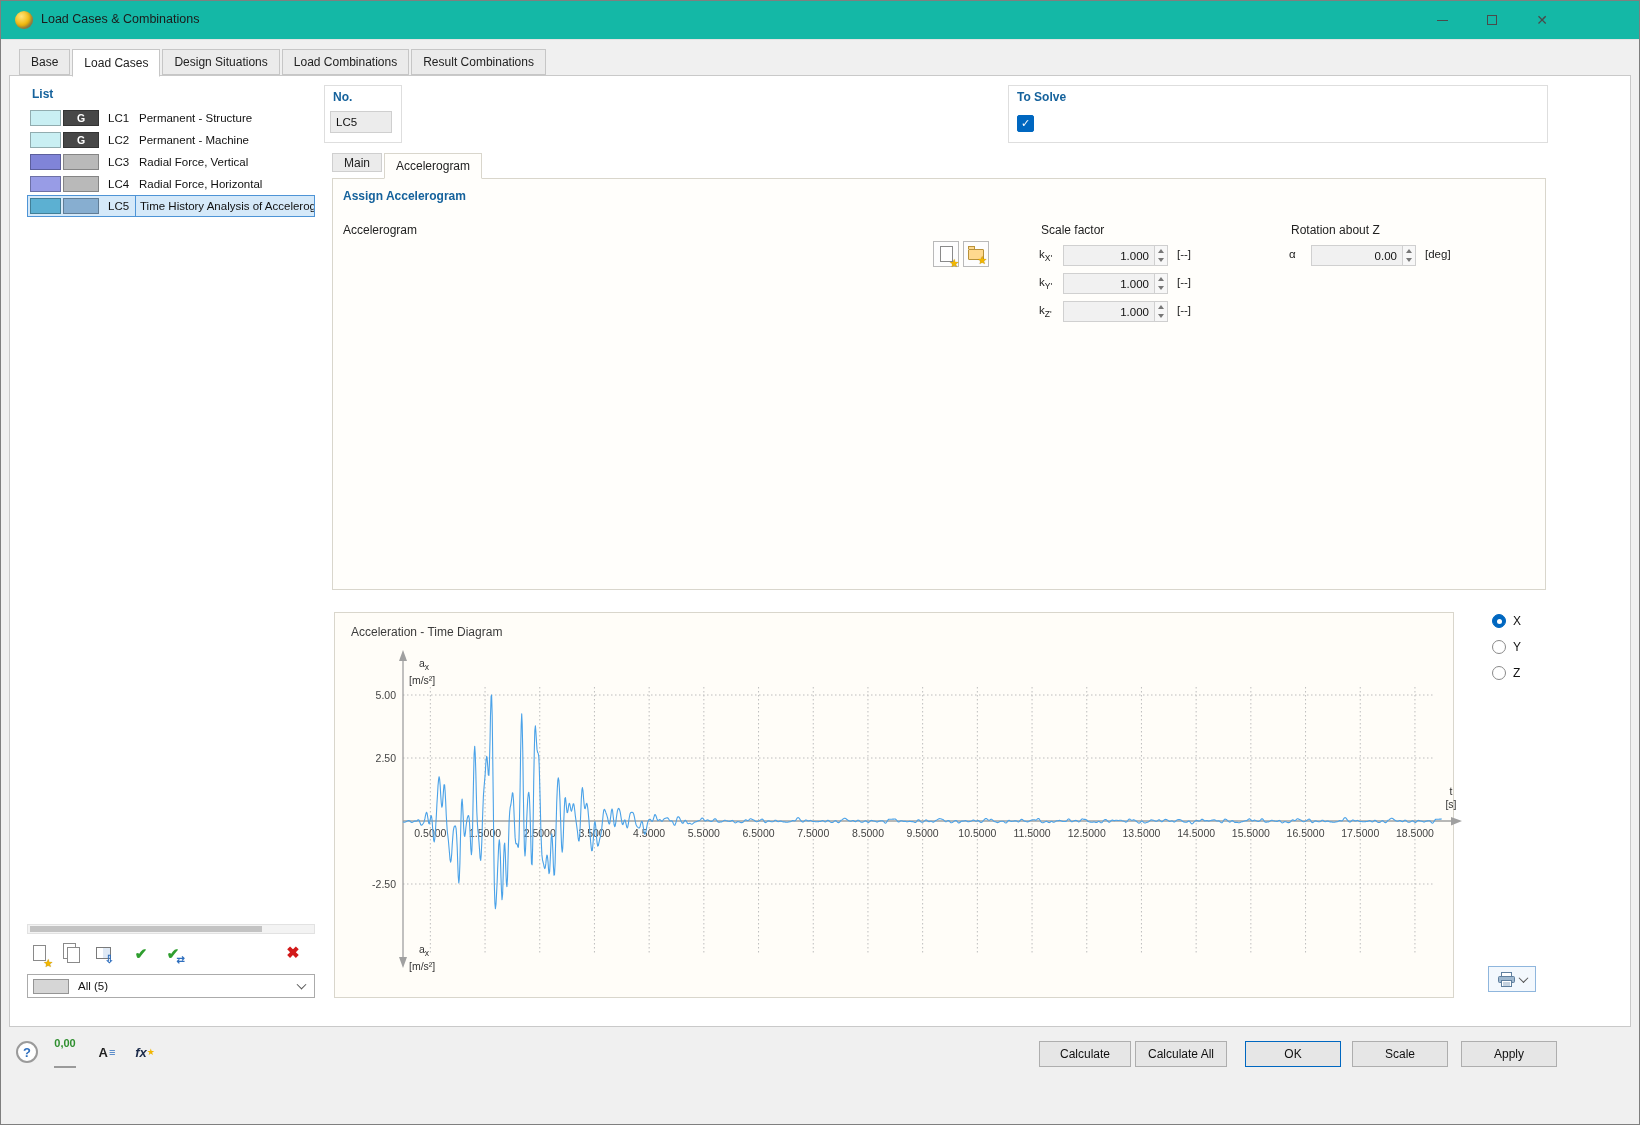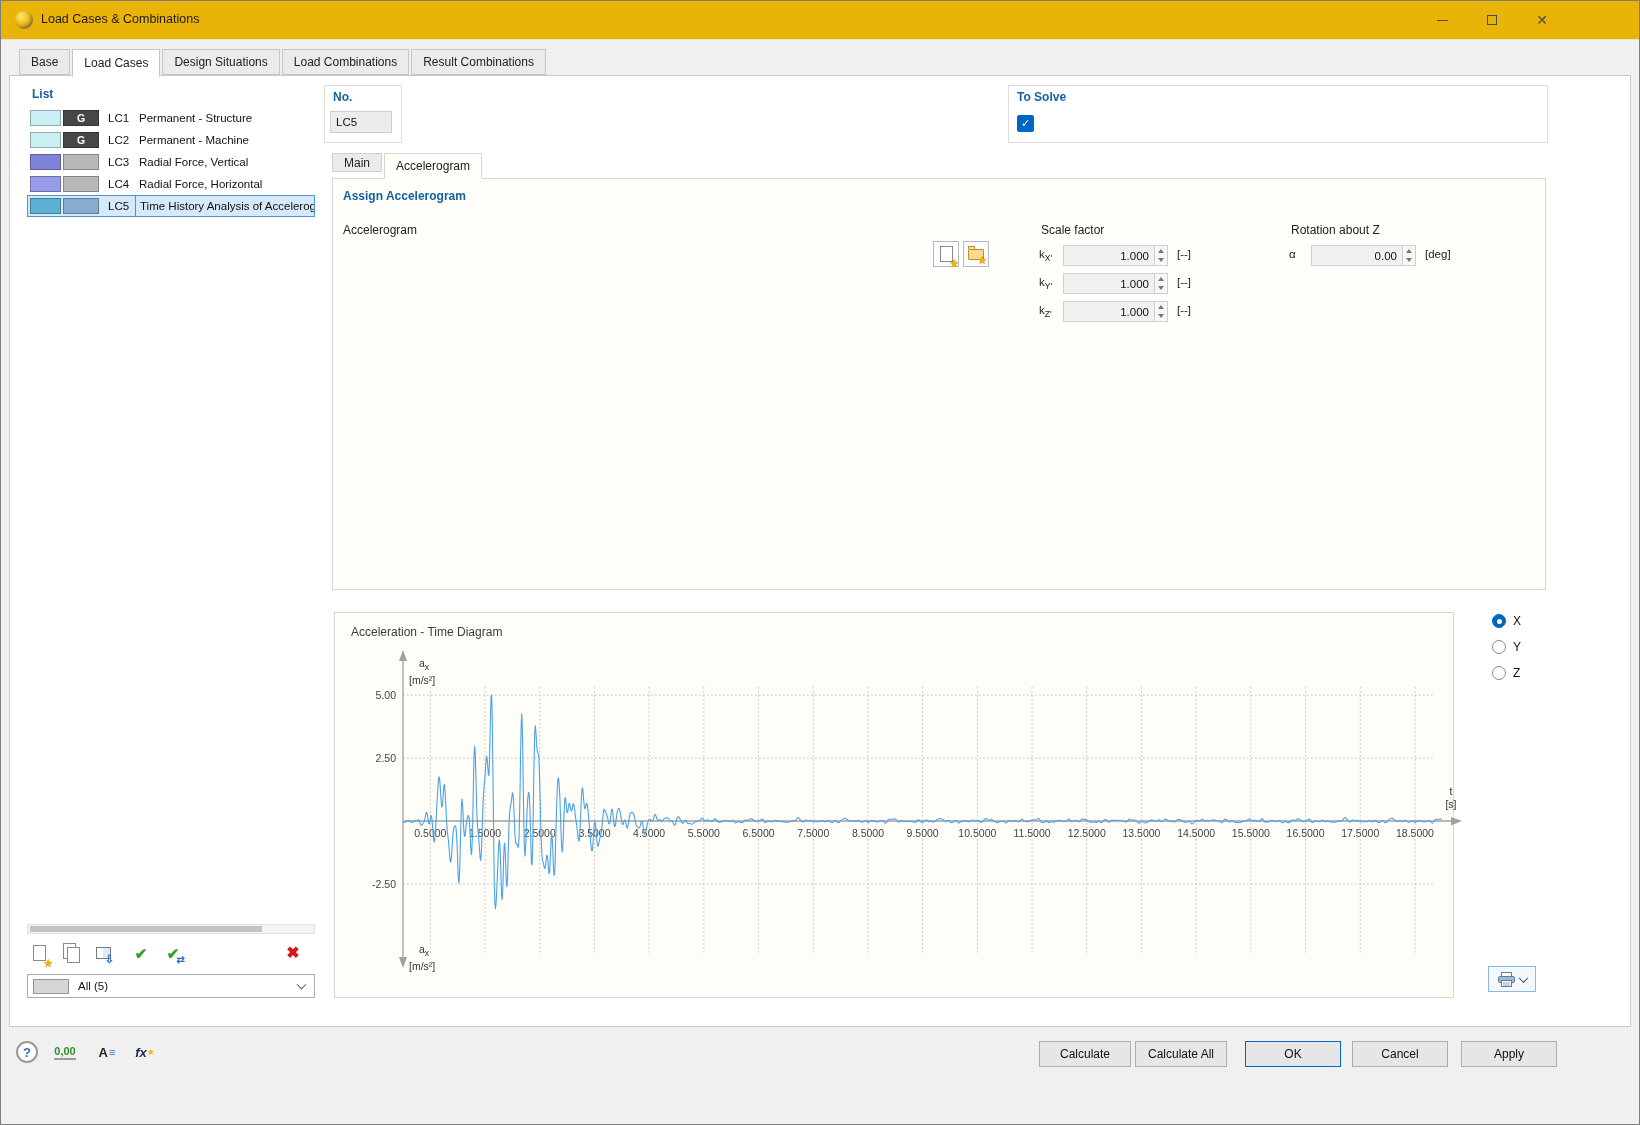--- a/index.html
+++ b/index.html
@@ -1,21 +1,21 @@
 <!DOCTYPE html>
 <html><head>
 <meta charset="utf-8">
 <title>Load Cases &amp; Combinations</title>
 <style>
   html,body{margin:0;padding:0}
   body{width:1640px;height:1125px;font-family:"Liberation Sans",sans-serif;background:#e9e9e9;position:relative;overflow:hidden;-webkit-font-smoothing:antialiased}
   .window{position:absolute;inset:0;background:#f0f0f0;border:1px solid #7f7f7f;box-sizing:border-box}
 
   
-  .titlebar{position:absolute;left:0;top:0;right:0;height:38px;background:#eab308;border-bottom:1px solid #e3e3e3}
+  .titlebar{position:absolute;left:0;top:0;right:0;height:38px;background:#14b8a6;border-bottom:1px solid #e3e3e3}
   .app-icon{position:absolute;left:14px;top:10px;width:18px;height:18px;border-radius:50%;
     background:radial-gradient(circle at 35% 30%,#ffe47e,#f0b400 55%,#a87a00 100%);box-shadow:inset -2px -2px 3px rgba(40,70,160,.45)}
   .title-text{position:absolute;left:40px;top:11px;font-size:12.5px;color:#1b1b1b}
   .win-controls{position:absolute;right:72px;top:0;display:flex}
   .win-btn{width:50px;height:38px;display:flex;align-items:center;justify-content:center;color:#4a4a4a;font-size:13px;cursor:pointer}
   .min-glyph{display:inline-block;width:11px;border-top:1.5px solid #4a4a4a}
   .max-glyph{display:inline-block;width:10px;height:10px;border:1.2px solid #4a4a4a;box-sizing:border-box}
   .close-glyph{font-size:14px;line-height:1}
 
   
@@ -97,21 +97,21 @@
   .axis-radios .radio-row{position:absolute;left:1482px;display:flex;align-items:center;gap:7px;font-size:12px;color:#111;cursor:pointer}
   .radio{width:14px;height:14px;border-radius:50%;border:1px solid #8a8a8a;background:#fff;box-sizing:border-box;display:flex;align-items:center;justify-content:center}
   .radio.on{background:#0067c0;border-color:#0067c0}
   .radio.on::after{content:"";width:5px;height:5px;background:#fff;border-radius:50%}
   .print-btn{position:absolute;left:1478px;top:890px;width:48px;height:26px;background:#f3f8fd;border:1px solid #8fb6dd;display:flex;align-items:center;justify-content:center;gap:5px;box-sizing:border-box;cursor:pointer}
   .chev-s{width:6px;height:6px;border-right:1.4px solid #555;border-bottom:1.4px solid #555;transform:rotate(45deg) translate(-1px,-1px)}
 
   
   .f-icon{position:absolute;top:1038px;width:28px;height:26px;display:flex;align-items:center;justify-content:center;cursor:pointer}
   .help-circle{width:22px;height:22px;border-radius:50%;border:2px solid #9a9a9a;color:#2f6fbe;font-weight:700;font-size:13px;display:flex;align-items:center;justify-content:center;box-sizing:border-box;background:#fff}
-  .dec-glyph{color:#2f8f2f;font-weight:700;font-size:11px;border-bottom:2px solid #9a9a9a;padding-bottom:1px}
+  .dec-glyph{color:#2f8f2f;font-weight:700;font-size:11px;border-bottom:2px solid #9a9a9a;padding-bottom:17px}
   .aeq-glyph{font-size:13px;color:#222;font-weight:700}
   .aeq-lines{color:#2f6fbe;font-size:11px;margin-left:1px}
   .fx-glyph{font-style:italic;font-weight:700;font-size:13px;color:#1c2b4a}
   .fx-star{color:#f2b600;font-size:9px;vertical-align:super}
 
   .btn{position:absolute;top:1040px;height:26px;background:#e6e6e6;border:1px solid #aeaeae;display:flex;align-items:center;justify-content:center;font-size:12px;color:#111;box-sizing:border-box;cursor:pointer}
   .btn.primary{border:1px solid #0067c0}
 </style>
 </head>
 <body>
@@ -384,16 +384,16 @@
       <span class="aeq-lines">≡</span>
     </div>
   <div class="f-icon" style="left:130px">
       <span class="fx-glyph">fx</span>
       <span class="fx-star">★</span>
     </div>
 
   <div class="btn" style="left:1038px;width:92px">Calculate</div>
   <div class="btn" style="left:1134px;width:92px">Calculate All</div>
   <div class="btn primary" style="left:1244px;width:96px">OK</div>
-  <div class="btn" style="left:1351px;width:96px">Cancel</div>
+  <div class="btn" style="left:1351px;width:96px">Scale</div>
   <div class="btn" style="left:1460px;width:96px">Apply</div>
 
 </div>
 
 </body></html>

